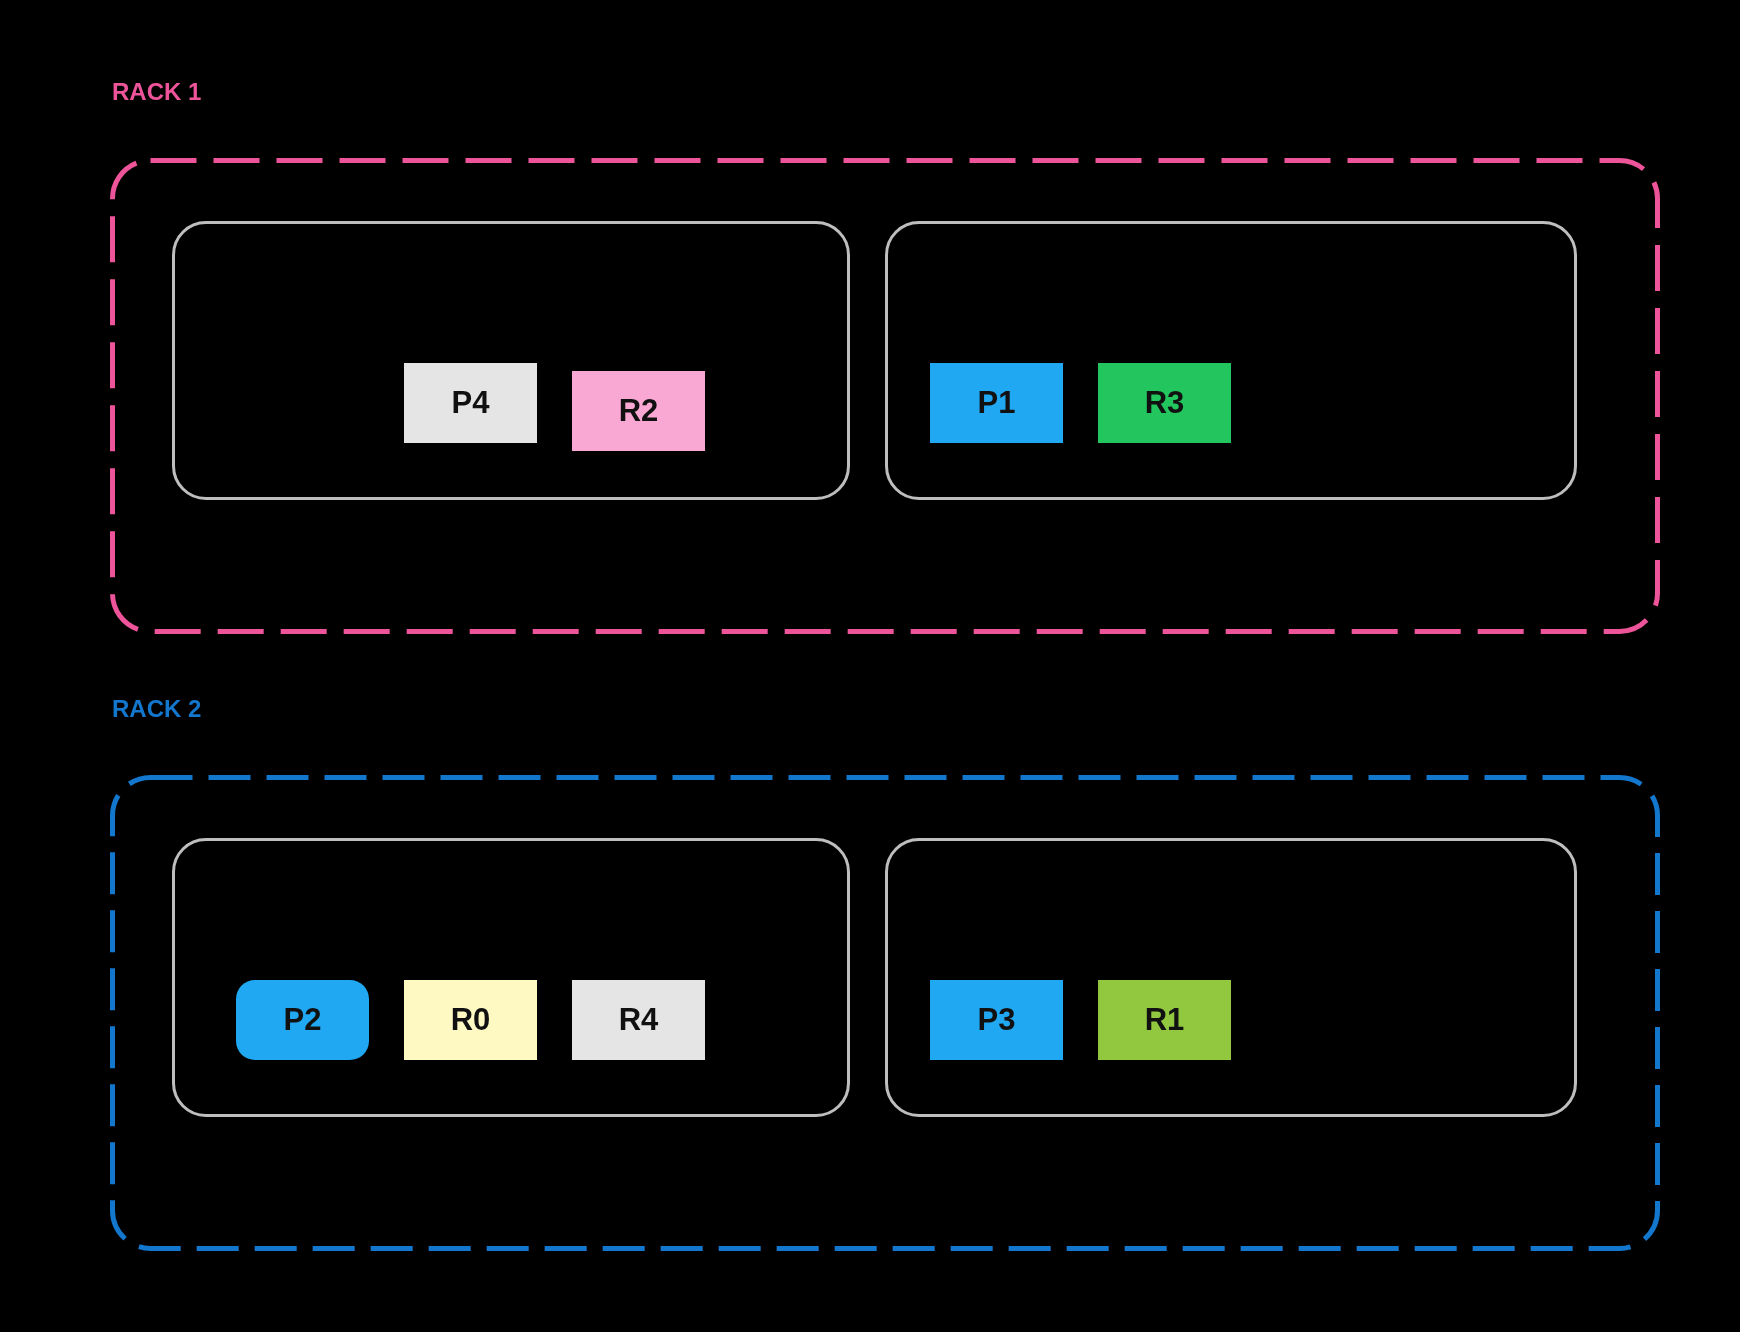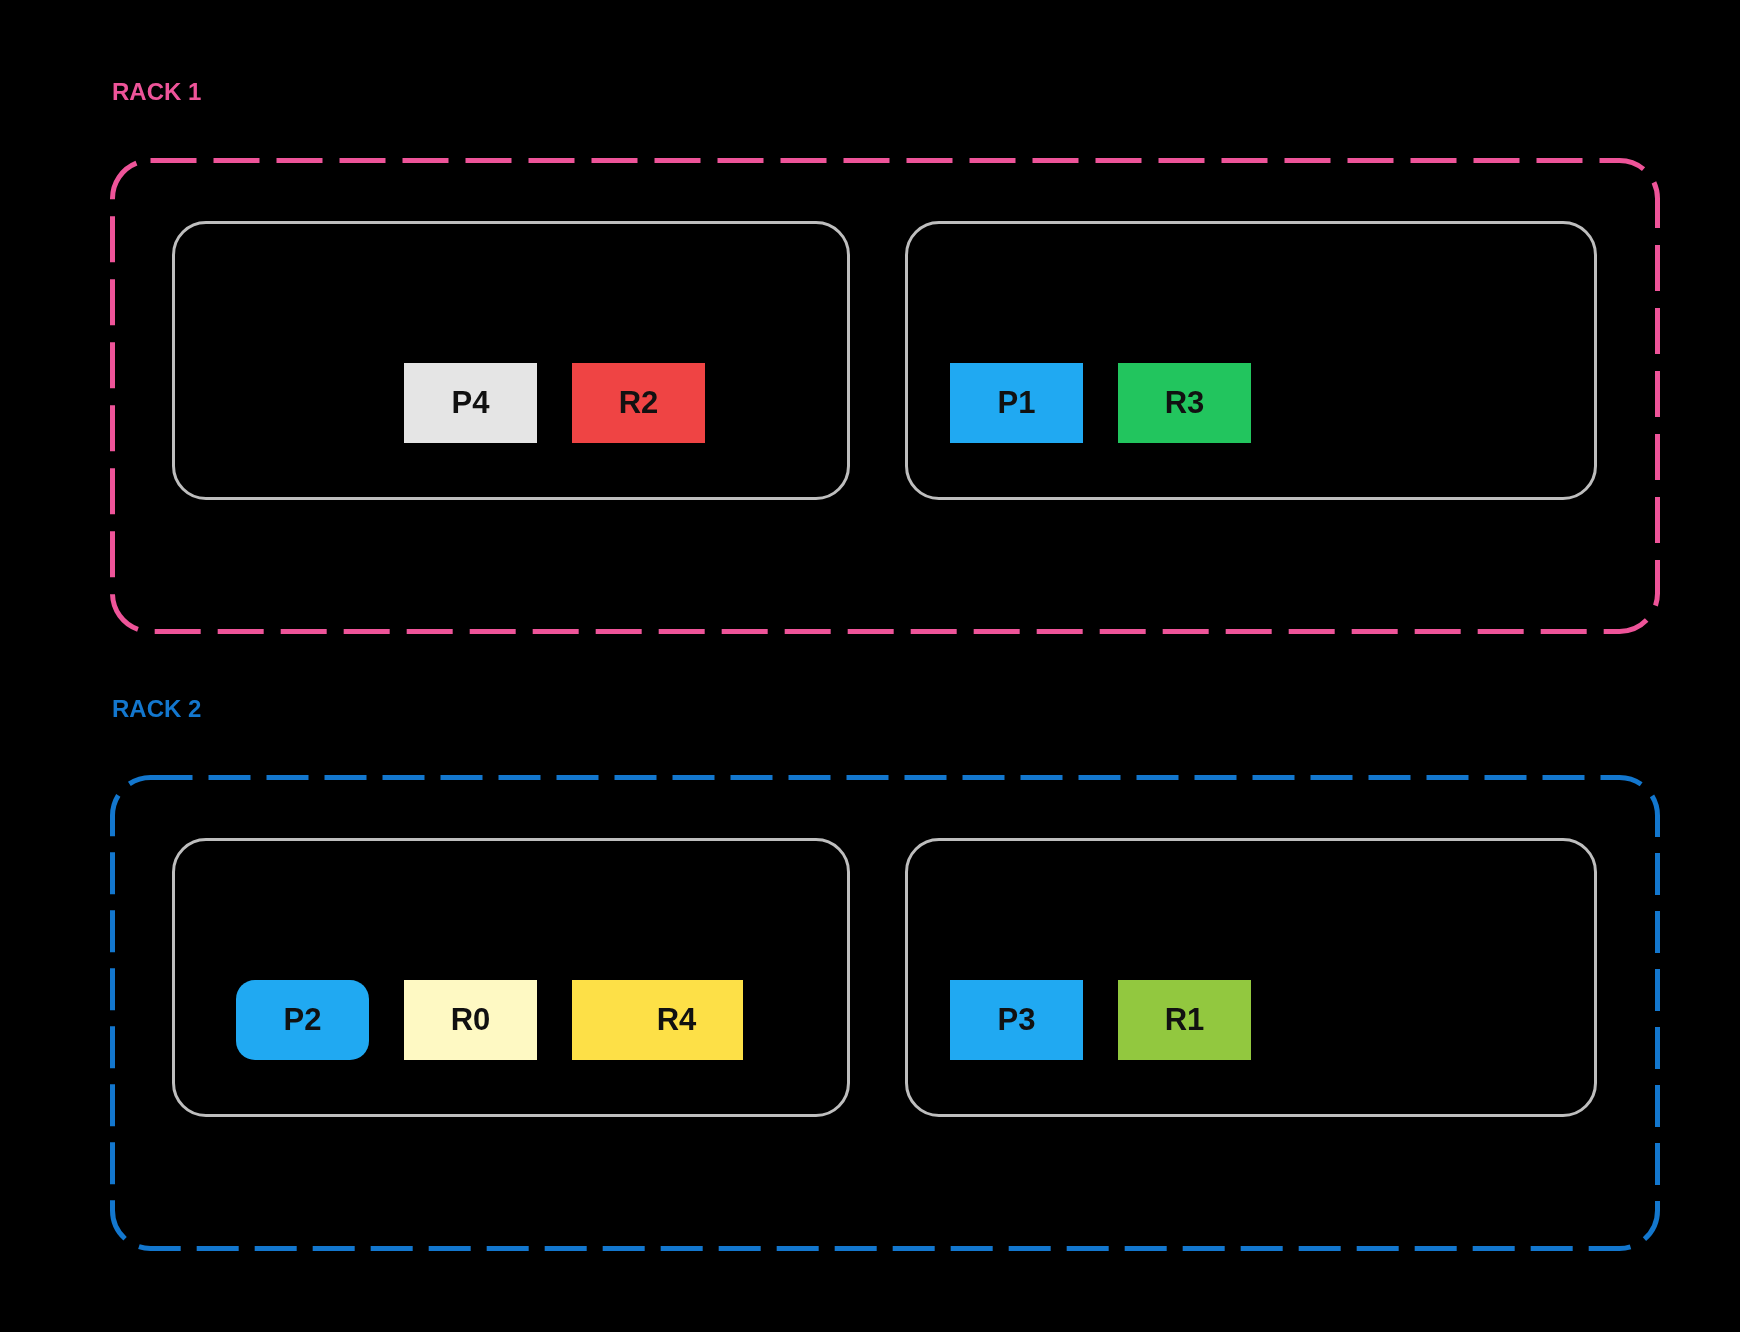--- a/index.html
+++ b/index.html
@@ -37,21 +37,21 @@
   .rack2-border { top: 775px; }
   .node {
     position: absolute;
     height: 279px;
     border: 3px solid #BEBEBE;
     border-radius: 34px;
     box-sizing: border-box;
     background: transparent;
   }
   .node-1 { left: 172px; width: 678px; }
-  .node-2 { left: 905px; width: 692px; }
+  .node-2 { left: 885px; width: 692px; }
   .row-1 .node { top: 221px; }
   .row-2 .node { top: 838px; }
   .shard {
     position: absolute;
     top: 139px;
     width: 133px;
     height: 80px;
     display: flex;
     align-items: center;
     justify-content: center;
@@ -72,40 +72,40 @@
 
   <div class="rack-label rack1-label" style="color: rgb(238, 84, 153);">RACK 1</div>
 
   <svg class="rack-border rack1-border" viewBox="0 0 1550 476">
     <rect x="2.5" y="2.5" width="1545" height="471" rx="38" ry="38" fill="none" stroke-width="5" stroke-dasharray="46 17" stroke="#EE5499"></rect>
   </svg>
 
   <div class="row-1">
     <div class="node node-1">
       <div class="shard slot-b" style="background-color: #e5e5e5;">P4</div>
-      <div class="shard slot-c" style="background-color: #ef4444;">R2</div>
+      <div class="shard slot-c" style="background-color: #f9a8d4; margin-top: 8px;">R2</div>
     </div>
 
     <div class="node node-2">
       <div class="shard slot-a" style="background-color: rgb(32, 169, 242);">P1</div>
       <div class="shard slot-b" style="background-color: #22c55e;">R3</div>
     </div>
   </div>
 
   <div class="rack-label rack2-label" style="color: rgb(19, 119, 206);">RACK 2</div>
 
   <svg class="rack-border rack2-border" viewBox="0 0 1550 476">
     <rect x="2.5" y="2.5" width="1545" height="471" rx="38" ry="38" fill="none" stroke-width="5" stroke-dasharray="42 16" stroke="#1377CE"></rect>
   </svg>
 
   <div class="row-2">
     <div class="node node-1">
       <div class="shard slot-a" style="background-color: rgb(32, 169, 242); border-radius: 19px;">P2</div>
       <div class="shard slot-b" style="background-color: #fef9c3;">R0</div>
-      <div class="shard slot-c" style="background-color: #fde047; padding-left: 38px;">R4</div>
+      <div class="shard slot-c" style="background-color: #e5e5e5;">R4</div>
     </div>
 
     <div class="node node-2">
       <div class="shard slot-a" style="background-color: rgb(32, 169, 242);">P3</div>
       <div class="shard slot-b" style="background-color: rgb(146, 200, 63);">R1</div>
     </div>
   </div>
 
 </div>
 

